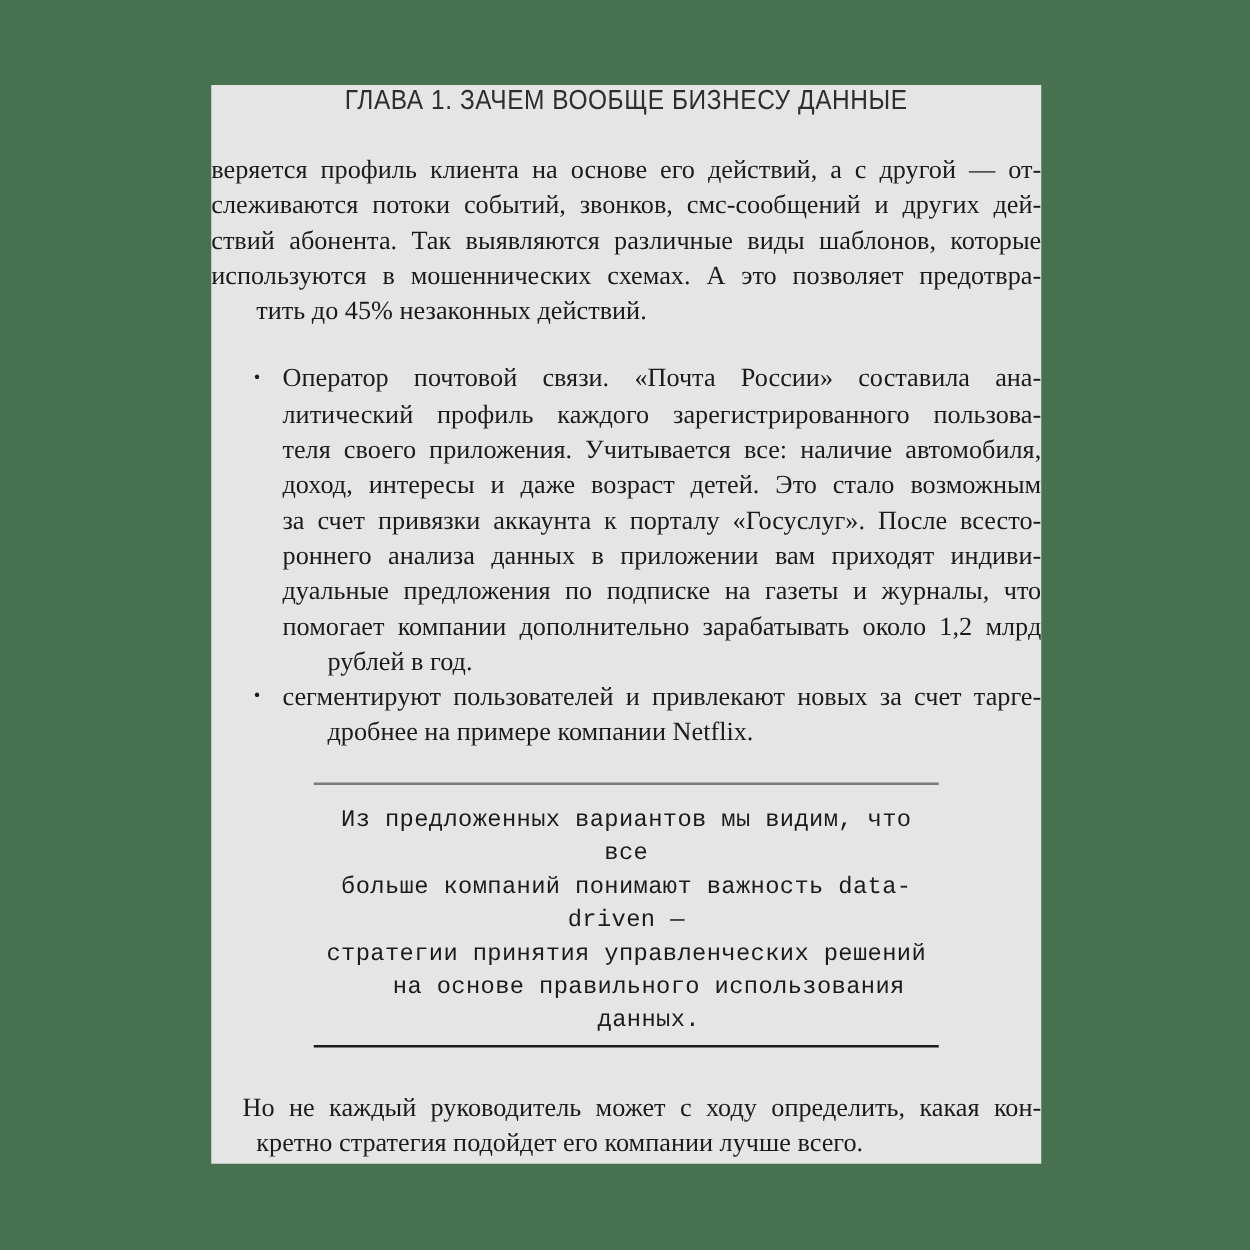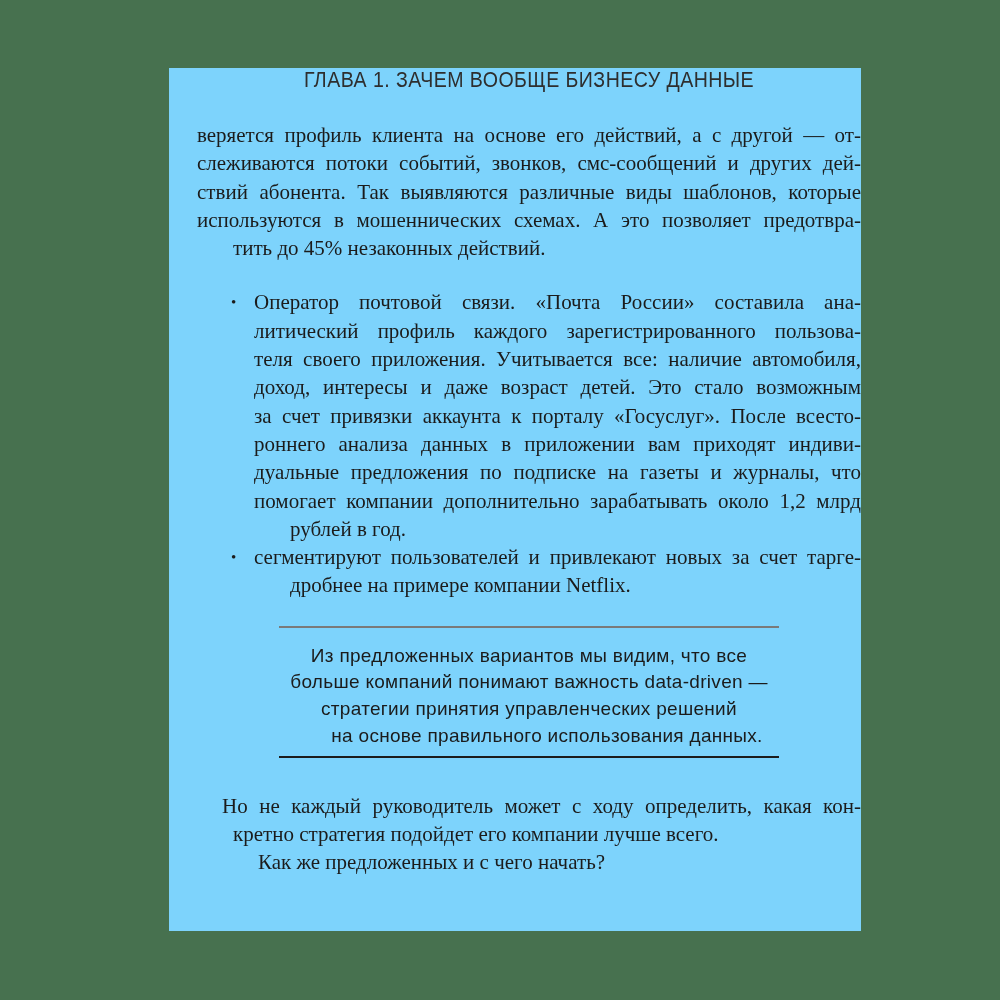--- a/index.html
+++ b/index.html
@@ -68,21 +68,21 @@
     letter-spacing:0.3px;
     line-height:26.7px;
   }
   .closing{ margin-top:34px; }
   .closing + .closing{ margin-top:0; }
 </style>
 </head>
 <body>
 
 <div class="canvas" style="background: rgb(71, 113, 79);">
-  <div class="page" style="background: #7dd3fc; color: rgb(27, 27, 27); padding-left: 28px;">
+  <div class="page" style="background: #e5e5e5; color: rgb(27, 27, 27);">
 
     <div class="chapter-header" style="color: rgb(46, 46, 46);">ГЛАВА 1. ЗАЧЕМ ВООБЩЕ БИЗНЕСУ ДАННЫЕ</div>
 
     <div class="para para1">
         <div class="jline">веряется профиль клиента на основе его действий, а с другой — от-</div>
         <div class="jline">слеживаются потоки событий, звонков, смс-сообщений и других дей-</div>
         <div class="jline">ствий абонента. Так выявляются различные виды шаблонов, которые</div>
         <div class="jline">используются в мошеннических схемах. А это позволяет предотвра-</div>
         <div class="jline lastline">тить до 45% незаконных действий.</div>
       </div>
@@ -104,21 +104,21 @@
       </div>
       <div class="bullet">
         <div class="marker">•</div>
         <div class="bbody">
             <div class="jline">сегментируют пользователей и привлекают новых за счет тарге-</div>
             <div class="jline lastline">дробнее на примере компании Netflix.</div>
           </div>
       </div>
     </div>
 
-    <div class="callout center" style="border-top: 2px solid rgb(122, 122, 122); border-bottom: 2px solid rgb(28, 28, 28);">
+    <div class="callout center" style="border-top: 2px solid rgb(122, 122, 122); border-bottom: 2px solid rgb(28, 28, 28); font-family: Liberation Mono, monospace;">
         <div class="jline">Из предложенных вариантов мы видим, что все</div>
         <div class="jline">больше компаний понимают важность data-driven —</div>
         <div class="jline">стратегии принятия управленческих решений</div>
         <div class="jline lastline">на основе правильного использования данных.</div>
       </div>
 
     <div class="para closing indent-first">
         <div class="jline">Но не каждый руководитель может с ходу определить, какая кон-</div>
         <div class="jline lastline">кретно стратегия подойдет его компании лучше всего.</div>
       </div>

